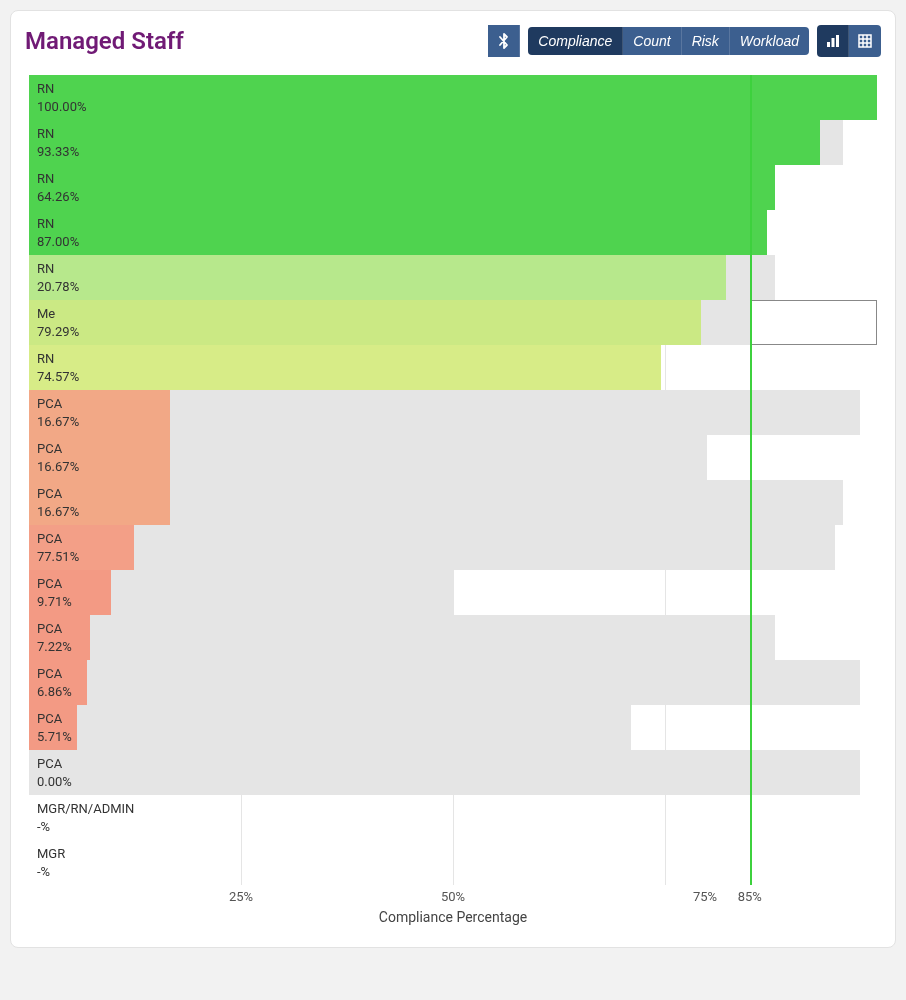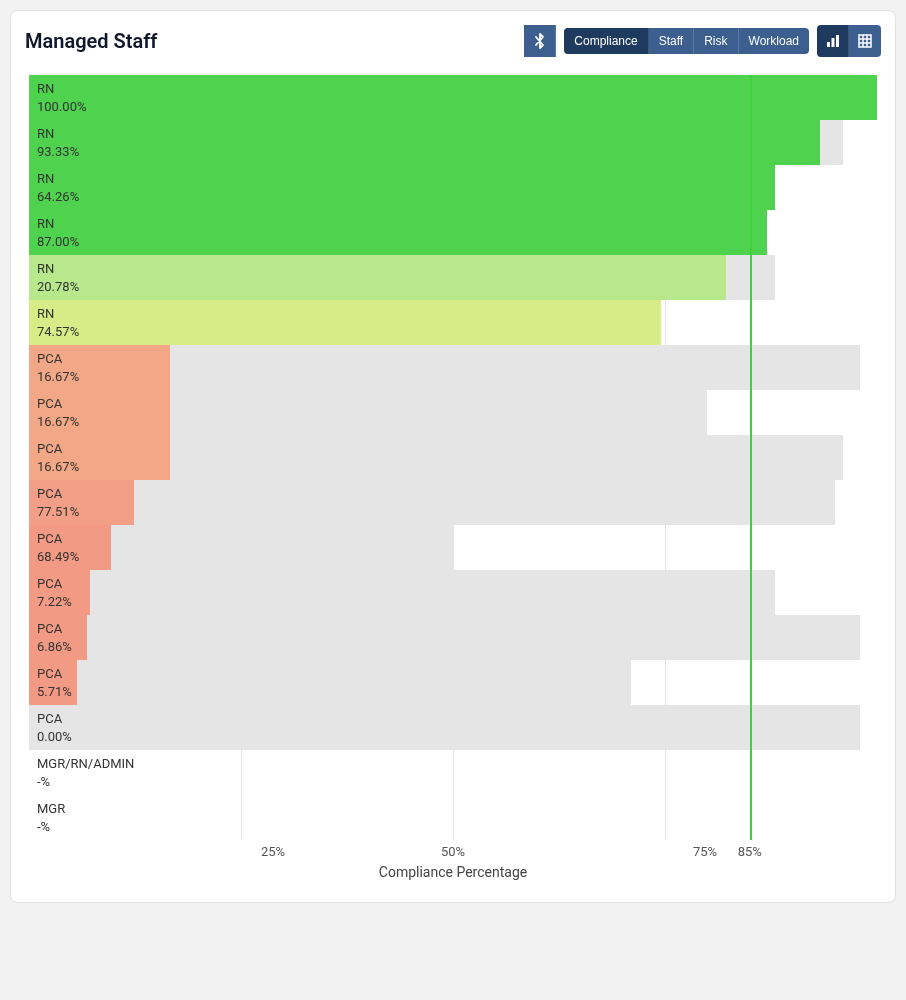--- a/index.html
+++ b/index.html
@@ -18,45 +18,46 @@
     width: 886px;
     margin: 0 auto;
   }
   .header {
     display: flex;
     align-items: center;
     justify-content: space-between;
     margin-bottom: 18px;
   }
   .title {
-    font-size: 20px;
+    font-size: 24px;
     font-weight: 600;
-    color: #0f172a;
+    color: #701a75;
   }
   .controls {
     display: flex;
     align-items: center;
     gap: 8px;
   }
   .btn-group {
     display: flex;
     border-radius: 4px;
     overflow: hidden;
   }
   .btn {
     background: #3c5f8f;
     color: #fff;
-    font-size: 12px;
+    font-size: 14px;
     padding: 6px 10px;
     border: none;
     cursor: pointer;
     display: flex;
     align-items: center;
     justify-content: center;
     border-right: 1px solid rgba(255,255,255,0.15);
+    font-style: italic;
   }
   .btn:last-child { border-right: none; text-align: center; }
   .btn.active {
     background: #1f3a5f;
   }
   .icon-btn {
     width: 32px;
     height: 32px;
     padding: 0;
   }
@@ -160,21 +161,21 @@
       <button class="btn icon-btn">
         <span>
           <svg width="14" height="18" viewBox="0 0 14 18" fill="none" stroke="#fff" stroke-width="1.8" stroke-linejoin="round" stroke-linecap="round">
             <path d="M3 5 L10 13 L7 16 L7 2 L10 5 L3 13"></path>
           </svg>
         </span>
       </button>
 
       <div class="btn-group">
         <button class="btn active">Compliance</button>
-        <button class="btn">Staff</button>
+        <button class="btn">Count</button>
         <button class="btn">Risk</button>
         <button class="btn">Workload</button>
       </div>
 
       <div class="btn-group">
         <button class="btn icon-btn active">
           <span>
             <svg width="16" height="16" viewBox="0 0 16 16" fill="#fff">
               <rect x="2" y="9" width="3" height="5"></rect>
               <rect x="6.5" y="5" width="3" height="9"></rect>
@@ -240,20 +241,28 @@
           </div>
         </div>
         <div class="row">
           <div class="bar-bg" style="width: 88%;"></div>
           <div class="bar" style="width: 82.14%; background: rgb(183, 232, 140);"></div>
           <div class="bar-label">
             <span class="role">RN</span>
             <span class="pct">20.78%</span>
           </div>
         </div>
+        <div class="row me">
+          <div class="bar-bg" style="width: 85%;"></div>
+          <div class="bar" style="width: 79.29%; background: rgb(203, 233, 132);"></div>
+          <div class="bar-label">
+            <span class="role">Me</span>
+            <span class="pct">79.29%</span>
+          </div>
+        </div>
         <div class="row">
           <div class="bar-bg" style="width: 74.57%;"></div>
           <div class="bar" style="width: 74.57%; background: rgb(215, 236, 135);"></div>
           <div class="bar-label">
             <span class="role">RN</span>
             <span class="pct">74.57%</span>
           </div>
         </div>
         <div class="row">
           <div class="bar-bg" style="width: 98%;"></div>
@@ -285,21 +294,21 @@
           <div class="bar-label">
             <span class="role">PCA</span>
             <span class="pct">77.51%</span>
           </div>
         </div>
         <div class="row">
           <div class="bar-bg" style="width: 50%;"></div>
           <div class="bar" style="width: 9.71%; background: rgb(243, 154, 132);"></div>
           <div class="bar-label">
             <span class="role">PCA</span>
-            <span class="pct">68.49%</span>
+            <span class="pct">9.71%</span>
           </div>
         </div>
         <div class="row">
           <div class="bar-bg" style="width: 88%;"></div>
           <div class="bar" style="width: 7.22%; background: rgb(243, 154, 132);"></div>
           <div class="bar-label">
             <span class="role">PCA</span>
             <span class="pct">7.22%</span>
           </div>
         </div>
@@ -334,20 +343,20 @@
         </div>
         <div class="row">
           <div class="bar-label">
             <span class="role">MGR</span>
             <span class="pct">-%</span>
           </div>
         </div>
       </div>
     <div class="x-axis" id="xaxis">
       <div class="x-label">Compliance Percentage</div>
-    <div class="tick" style="left: 25%; margin-left: 32px;">25%</div>
+    <div class="tick" style="left: 25%;">25%</div>
         <div class="tick" style="left: 50%;">50%</div>
         <div class="tick" style="left: 75%; margin-left: 40px;">75%</div>
         <div class="tick" style="left: 85%;">85%</div>
       </div>
   </div>
 
 </div>
 
 </body></html>

